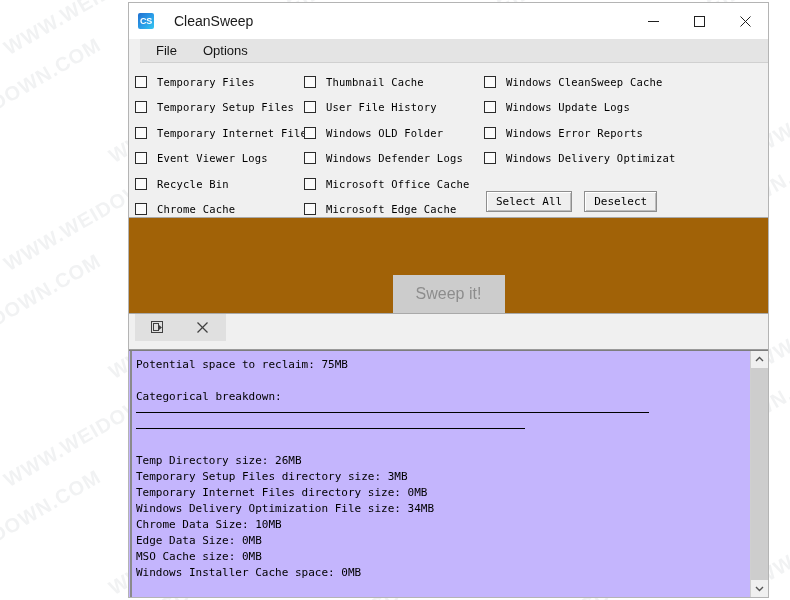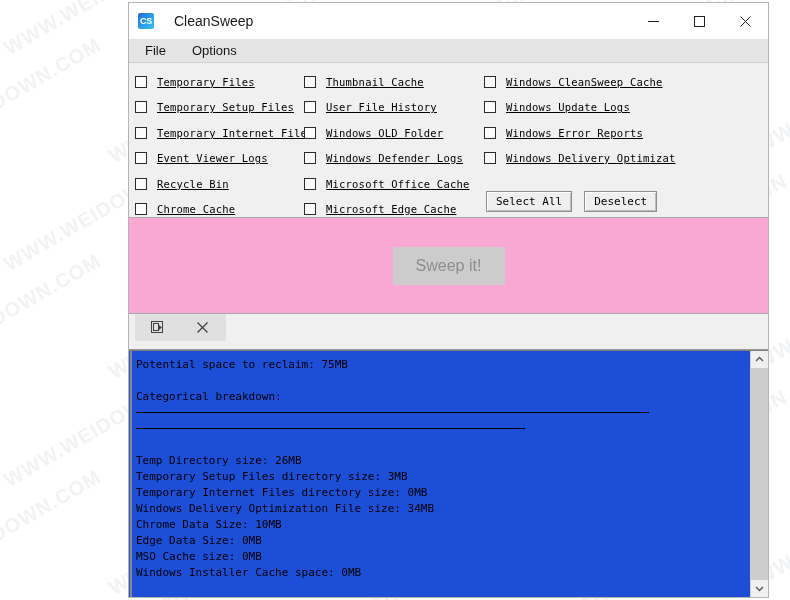--- a/index.html
+++ b/index.html
@@ -53,33 +53,34 @@
   .wbtn{
     width:46px;height:36px;display:flex;align-items:center;justify-content:center;
     cursor:default;
   }
 
   
   #menubar{
     height:23px;background:#e4e4e4;flex:none;
     display:flex;align-items:center;
     border-bottom:1px solid #d0d0d0;
+    margin-left:11px;
   }
   .menu-item{
     font-size:13px;color:#161616;padding:2px 10px;margin-left:6px;
     font-family:"Liberation Sans",sans-serif;cursor:default;
   }
 
   
   #cb-panel{
     flex:none;height:154px;background:#f0f0f0;position:relative;
     border-bottom:1px solid #a9a9a9;
     overflow:hidden;
   }
-  .cb-col{position:absolute;top:6px;text-decoration:underline;}
+  .cb-col{position:absolute;top:6px;}
   #cb-col-0{left:6px;}
   #cb-col-1{left:175px;}
   #cb-col-2{left:355px;}
   .cb-row{
     height:25.5px;display:flex;align-items:center;white-space:nowrap;
   }
   .cb-box{
     width:12px;height:12px;flex:none;
     border:1px solid #2b2b2b;background:#fbfbfb;
     box-sizing:border-box;cursor:default;
@@ -96,22 +97,22 @@
     font-family:"DejaVu Sans Mono","Liberation Mono",monospace;
     font-size:11px;color:#000;
     background:#efefef;
     border:1px solid #8e8e8e;
     box-shadow:inset 1px 1px 0 #ffffff, inset -1px -1px 0 #bdbdbd;
     padding:3px 9px;cursor:default;
   }
 
   
   #sweep-panel{
-    flex:none;height:95px;background:#f9a8d4;
-    display:flex;align-items:center;justify-content:center;
+    flex:none;height:95px;background:#a16207;
+    display:flex;align-items:flex-end;justify-content:center;
     border-bottom:1px solid #a9a9a9;
   }
   #sweep-btn{
     width:112px;height:38px;
     background:#cccccc;border:none;
     color:#8d8d8d;font-size:16px;
     font-family:"Liberation Sans",sans-serif;
     cursor:default;
   }
 
@@ -128,21 +129,21 @@
     display:flex;align-items:center;
   }
   .tb-btn{
     width:45px;height:27px;display:flex;align-items:center;justify-content:center;
     cursor:default;
   }
 
   
   #output-wrap{
     flex:1;display:flex;
-    background:#1d4ed8;
+    background:#c4b5fd;
     border-top:1px solid #7d7d7d;
     overflow:hidden;position:relative;
   }
   #output{
     flex:1;padding:6px 0 0 0;overflow:hidden;position:relative;
     border-left:2px solid #8a8a8a;
     margin-left:1px;
   }
   .out-line{
     font-family:"DejaVu Sans Mono","Liberation Mono",monospace;

